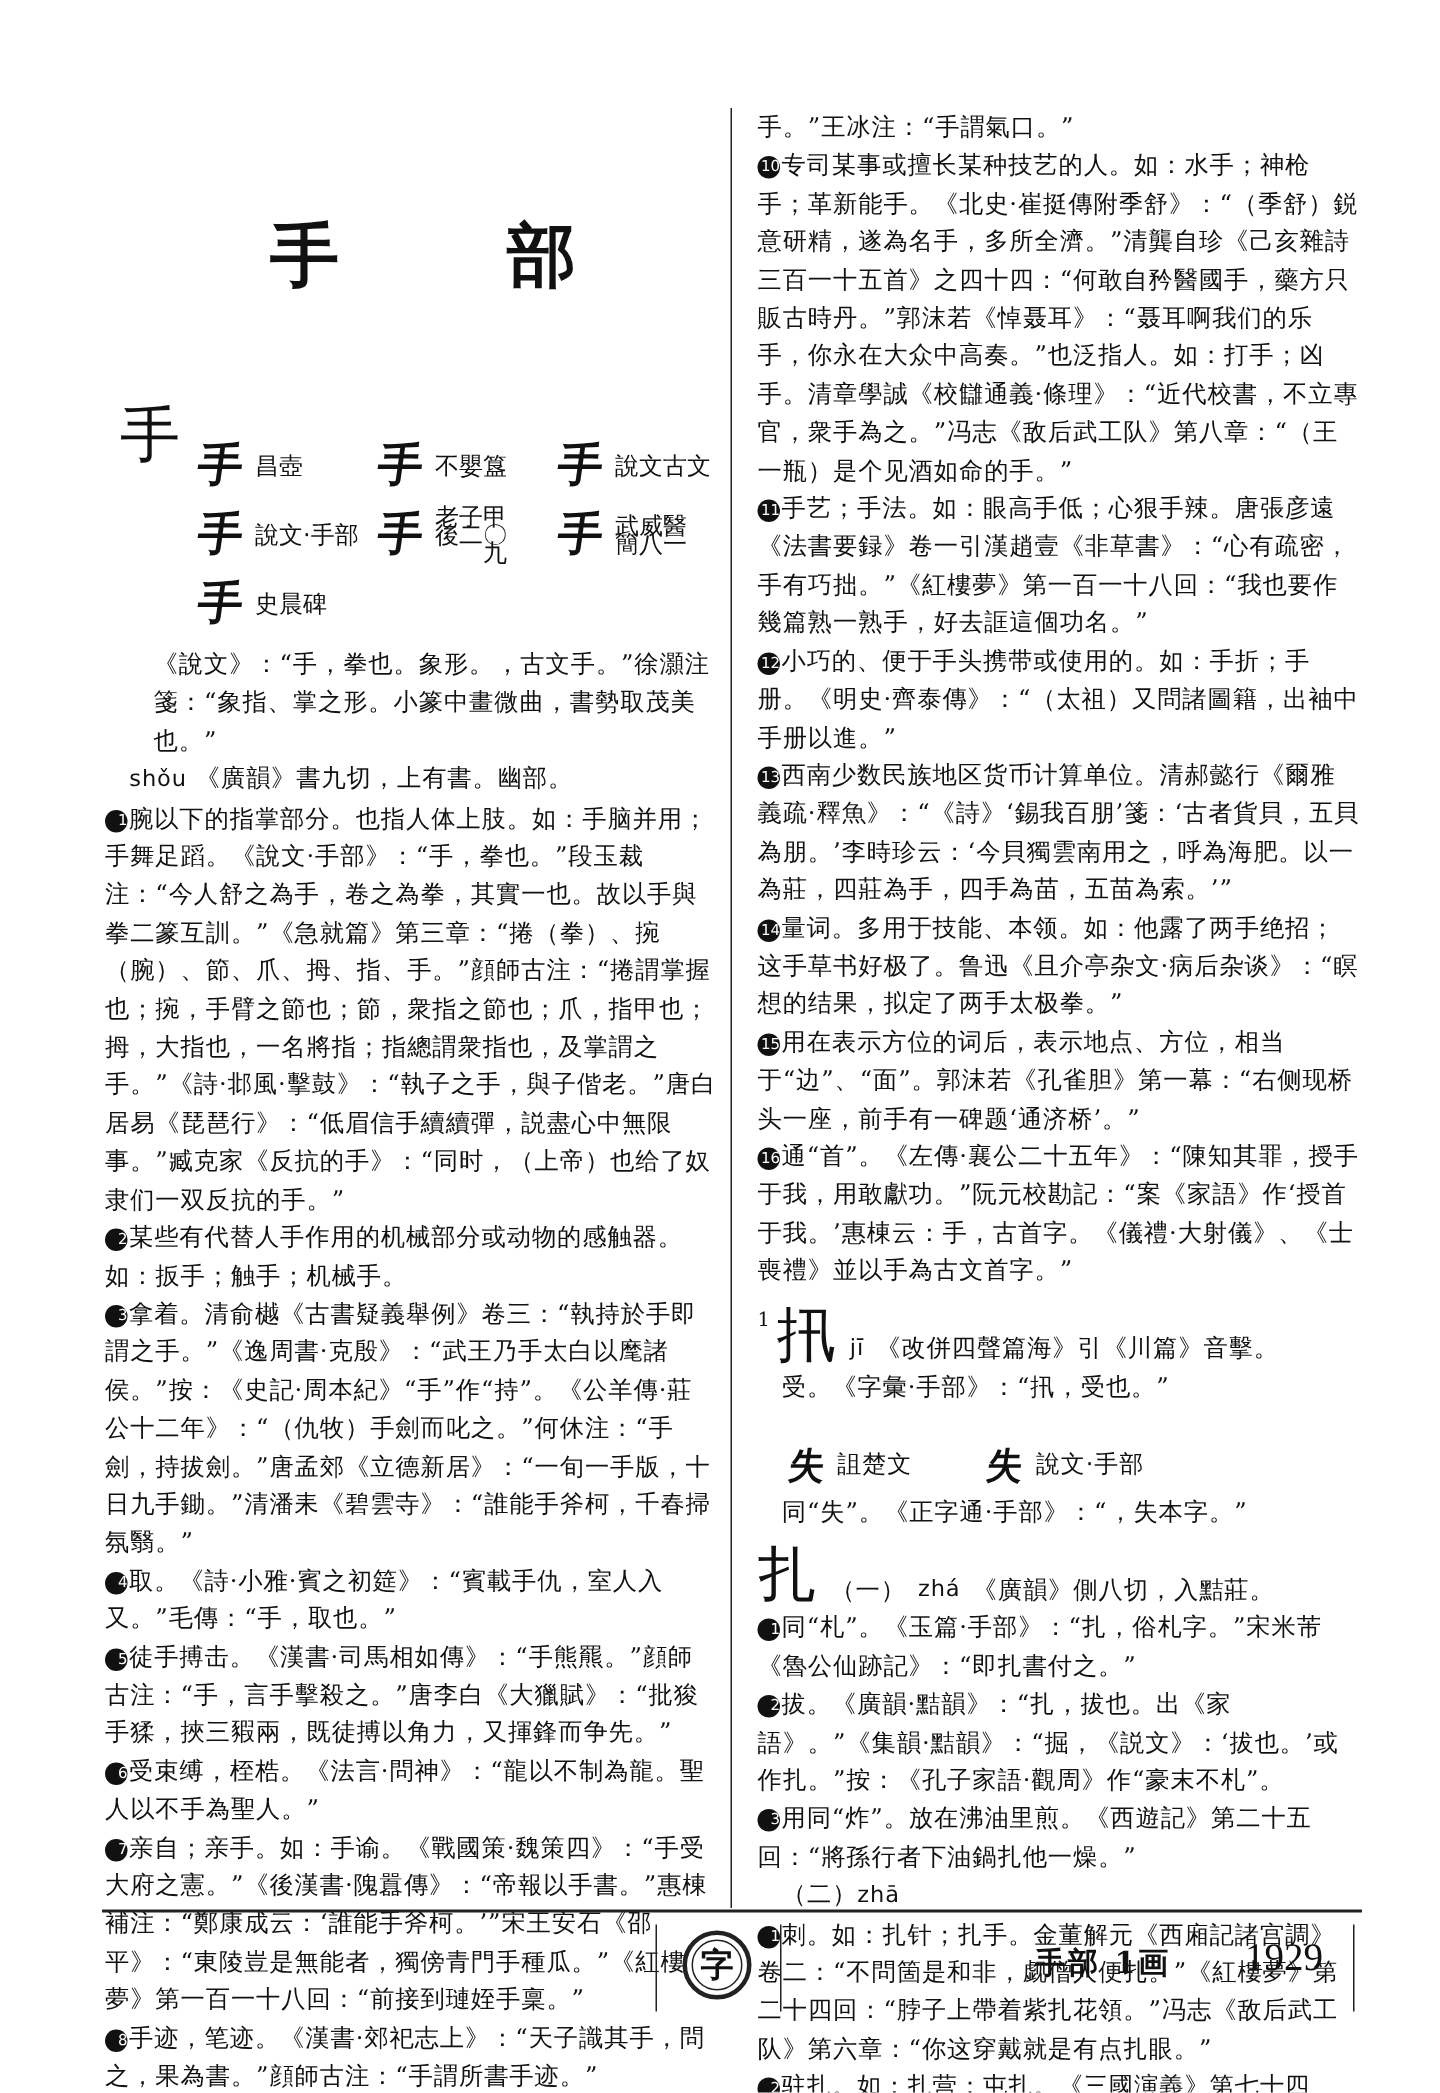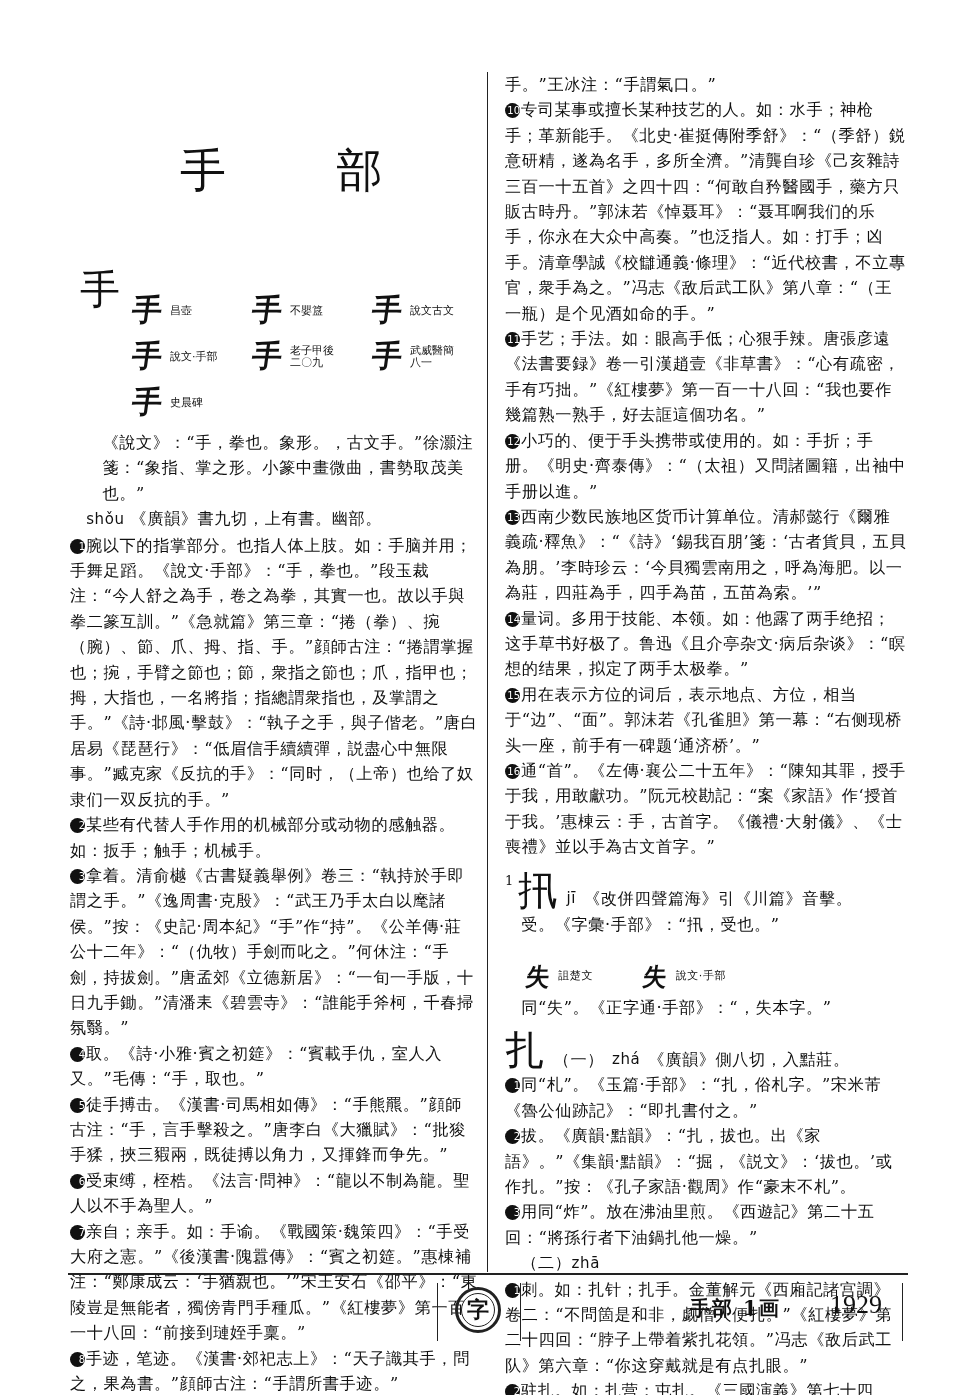--- a/index.html
+++ b/index.html
@@ -3,27 +3,27 @@
 <meta charset="utf-8">
 <style>
   html, body { margin:0; padding:0; background:#fff; }
   body { width:960px; height:1395px; position:relative; overflow:hidden;
          font-family:"DejaVu Serif","Liberation Serif",serif; color:#111; }
   .page { position:absolute; left:0; top:0; width:960px; height:1395px; }
   .col { position:absolute; top:72px; font-size:16.2px; line-height:25.4px; letter-spacing:0.6px; }
   .col-left { left:70px; width:408px; }
   .col-right { left:505px; width:402px; }
   .col-divider { position:absolute; left:487px; top:72px; width:1px; height:1200px; background:#222; }
-  .section-title { position:absolute; left:180px; top:140px; font-size:46px; font-weight:normal;
+  .section-title { position:absolute; left:180px; top:140px; font-size:46px; font-weight:bold;
                    font-family:"DejaVu Sans","Liberation Sans",sans-serif; letter-spacing:48px; }
   .head-char-block { position:absolute; left:80px; top:262px; width:400px; height:160px; }
   .head-char { position:absolute; left:0; top:0; font-size:40px; font-weight:300; }
   .glyph-item { position:absolute; display:flex; align-items:center; gap:8px; }
   .glyph { font-size:30px; font-weight:bold; font-family:"DejaVu Serif",serif; transform:skewX(-8deg); }
-  .glyph-src { font-size:11px; line-height:12px; font-family:"DejaVu Sans",sans-serif; }
+  .glyph-src { font-size:16px; line-height:12px; font-family:"DejaVu Sans",sans-serif;text-align:right; }
   .p { margin:0; text-indent:0; }
   .indent { padding-left:2em; }
   .indent1 { padding-left:1em; }
   .num { display:inline-block; width:15px; height:15px; border-radius:50%; background:#111; color:#fff;
          font-size:10px; line-height:15px; text-align:right; font-family:"DejaVu Sans",sans-serif;
          letter-spacing:0; vertical-align:1px; margin-right:1px; }
   .py { font-family:"DejaVu Sans","Liberation Sans",sans-serif; font-size:15px; }
   .entry-head { display:flex; align-items:flex-end; gap:8px; margin-top:8px; }
   .entry-char { font-size:40px; line-height:44px; font-weight:300; }
   .entry-sup { font-size:13px; align-self:flex-start; margin-right:-4px; }
@@ -86,21 +86,21 @@
     <p class="p indent1">
       <span class="py">shǒu</span>
       <span>《廣韻》書九切，上有書。幽部。</span>
     </p>
     <p class="p"><span class="num">1</span><span>腕以下的指掌部分。也指人体上肢。如：手脑并用；手舞足蹈。《說文·手部》：“手，拳也。”段玉裁注：“今人舒之為手，卷之為拳，其實一也。故以手與拳二篆互訓。”《急就篇》第三章：“捲（拳）、捥（腕）、節、爪、拇、指、手。”顔師古注：“捲謂掌握也；捥，手臂之節也；節，衆指之節也；爪，指甲也；拇，大指也，一名將指；指總謂衆指也，及掌謂之手。”《詩·邶風·擊鼓》：“執子之手，與子偕老。”唐白居易《琵琶行》：“低眉信手續續彈，説盡心中無限事。”臧克家《反抗的手》：“同时，（上帝）也给了奴隶们一双反抗的手。”</span></p>
     <p class="p"><span class="num">2</span><span>某些有代替人手作用的机械部分或动物的感触器。如：扳手；触手；机械手。</span></p>
     <p class="p"><span class="num">3</span><span>拿着。清俞樾《古書疑義舉例》卷三：“執持於手即謂之手。”《逸周書·克殷》：“武王乃手太白以麾諸侯。”按：《史記·周本紀》“手”作“持”。《公羊傳·莊公十二年》：“（仇牧）手劍而叱之。”何休注：“手劍，持拔劍。”唐孟郊《立德新居》：“一旬一手版，十日九手鋤。”清潘耒《碧雲寺》：“誰能手斧柯，千春掃氛翳。”</span></p>
     <p class="p"><span class="num">4</span><span>取。《詩·小雅·賓之初筵》：“賓載手仇，室人入又。”毛傳：“手，取也。”</span></p>
     <p class="p"><span class="num">5</span><span>徒手搏击。《漢書·司馬相如傳》：“手熊羆。”顔師古注：“手，言手擊殺之。”唐李白《大獵賦》：“批狻手猱，挾三豭兩，既徒搏以角力，又揮鋒而争先。”</span></p>
     <p class="p"><span class="num">6</span><span>受束缚，桎梏。《法言·問神》：“龍以不制為龍。聖人以不手為聖人。”</span></p>
-    <p class="p"><span class="num">7</span><span>亲自；亲手。如：手谕。《戰國策·魏策四》：“手受大府之憲。”《後漢書·隗囂傳》：“賓之初筵。”惠棟補注：“鄭康成云：‘手猶親也。’”宋王安石《邵平》：“東陵豈是無能者，獨傍青門手種瓜。”《紅樓夢》第一百一十八回：“前接到璉姪手稟。”</span></p>
+    <p class="p"><span class="num">7</span><span>亲自；亲手。如：手谕。《戰國策·魏策四》：“手受大府之憲。”《後漢書·隗囂傳》：“帝報以手書。”惠棟補注：“鄭康成云：‘誰能手斧柯。’”宋王安石《邵平》：“東陵豈是無能者，獨傍青門手種瓜。”《紅樓夢》第一百一十八回：“前接到璉姪手稟。”</span></p>
     <p class="p"><span class="num">8</span><span>手迹，笔迹。《漢書·郊祀志上》：“天子識其手，問之，果為書。”顔師古注：“手謂所書手迹。”</span></p>
 
   </div>
 
   <div class="col col-right">
     <p class="p">手。”王冰注：“手謂氣口。”</p>
     <p class="p"><span class="num">10</span><span>专司某事或擅长某种技艺的人。如：水手；神枪手；革新能手。《北史·崔挺傳附季舒》：“（季舒）鋭意研精，遂為名手，多所全濟。”清龔自珍《己亥雜詩三百一十五首》之四十四：“何敢自矜醫國手，藥方只販古時丹。”郭沫若《悼聂耳》：“聂耳啊我们的乐手，你永在大众中高奏。”也泛指人。如：打手；凶手。清章學誠《校讎通義·條理》：“近代校書，不立專官，衆手為之。”冯志《敌后武工队》第八章：“（王一瓶）是个见酒如命的手。”</span></p>
     <p class="p"><span class="num">11</span><span>手艺；手法。如：眼高手低；心狠手辣。唐張彦遠《法書要録》卷一引漢趙壹《非草書》：“心有疏密，手有巧拙。”《紅樓夢》第一百一十八回：“我也要作幾篇熟一熟手，好去誆這個功名。”</span></p>
     <p class="p"><span class="num">12</span><span>小巧的、便于手头携带或使用的。如：手折；手册。《明史·齊泰傳》：“（太祖）又問諸圖籍，出袖中手册以進。”</span></p>
     <p class="p"><span class="num">13</span><span>西南少数民族地区货币计算单位。清郝懿行《爾雅義疏·釋魚》：“《詩》‘錫我百朋’箋：‘古者貨貝，五貝為朋。’李時珍云：‘今貝獨雲南用之，呼為海肥。以一為莊，四莊為手，四手為苗，五苗為索。’”</span></p>

